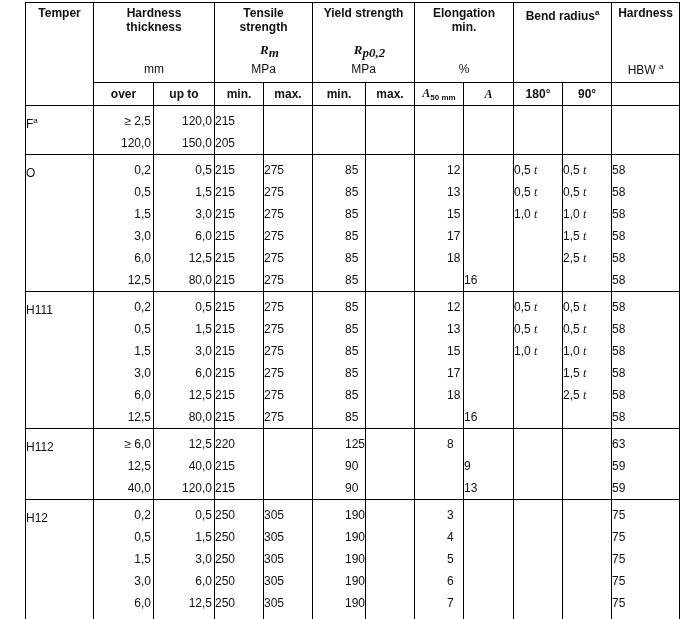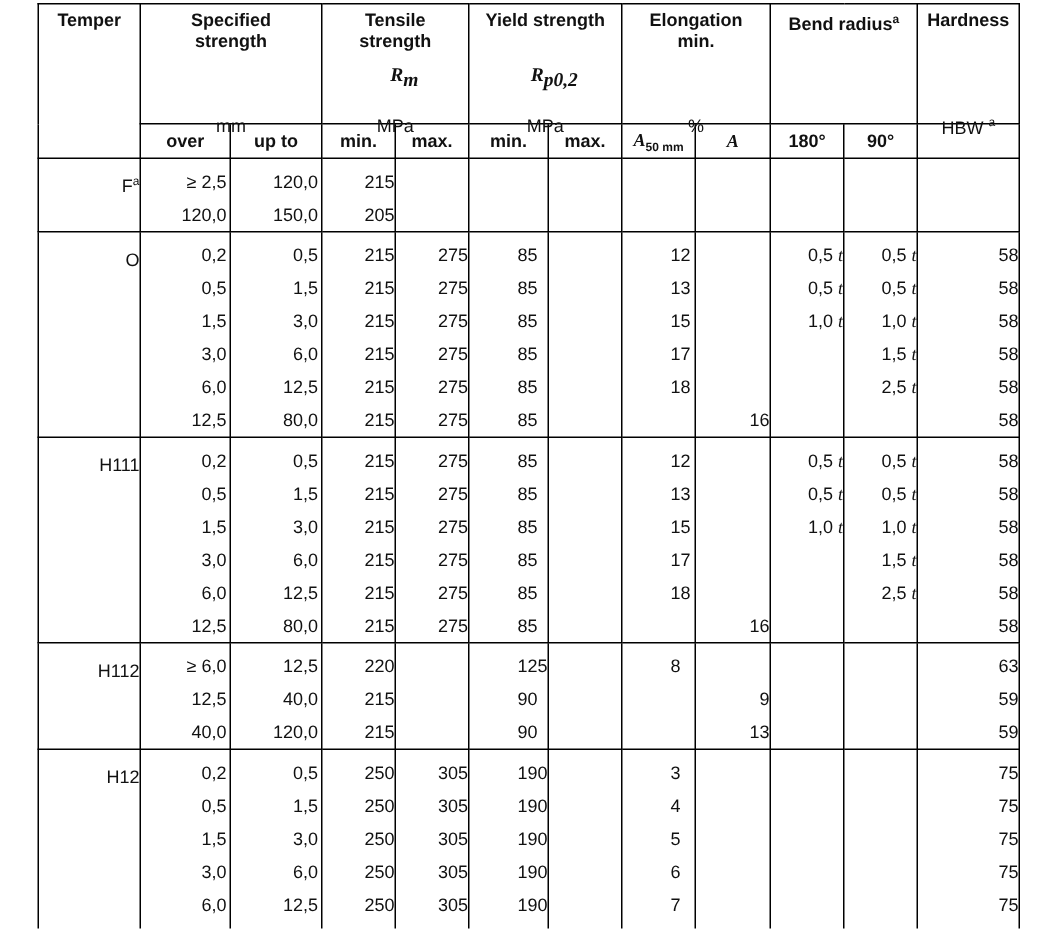--- a/index.html
+++ b/index.html
@@ -6,29 +6,29 @@
   body { width:700px; height:619px; overflow:hidden; position:relative;
          font-family:"Liberation Sans", sans-serif; color:#111; font-size:12px; }
   table { position:absolute; left:25px; top:2px; border-collapse:collapse; table-layout:fixed; }
   td, th { border:1.3px solid #000; padding:0; font-size:12px; }
   th { font-weight:bold; vertical-align:top; }
   .hdr-top { height:79px; }
   .hdr-sub td { height:22px; text-align:center; vertical-align:middle; font-weight:bold; }
   .cell { vertical-align:top; padding-top:4px; }
   .ln { height:22px; line-height:22px; white-space:nowrap; }
   .r { text-align:right; padding-right:2px; }
-  .c { text-align:right; }
+  .c { text-align:left; }
   .l { text-align:left; padding-left:32px; }
   .sym { font-family:"Liberation Serif", serif; font-style:italic; font-weight:bold; font-size:13px; }
   .ital { font-family:"Liberation Serif", serif; font-style:italic; }
   sub, sup { font-size:8px; }
   .hdrwrap { position:relative; height:79px; }
   .hdrwrap .t { position:absolute; left:0; right:0; top:3px; text-align:center; line-height:14px; }
   .hdrwrap .s { position:absolute; left:12px; right:0; top:39px; text-align:center; }
-  .hdrwrap .u { position:absolute; left:0; right:0; top:74px; font-weight:normal; }
+  .hdrwrap .u { position:absolute; left:0; right:0; top:59px; font-weight:normal; }
 </style>
 </head>
 <body>
 
 <table>
   <colgroup>
     <col style="width:68px">
       <col style="width:60px">
       <col style="width:61px">
     <col style="width:49px">
@@ -43,21 +43,21 @@
   </colgroup>
   <thead>
     <tr class="hdr-top">
       <th rowspan="2">
         <div class="hdrwrap">
             <div class="t">Temper</div>
           </div>
       </th>
       <th colspan="2">
         <div class="hdrwrap">
-          <div class="t" style="padding:0 20px">Specified strength</div>
+          <div class="t" style="padding:0 20px">Hardness thickness</div>
           <div class="u">mm</div>
         </div>
       </th>
       <th colspan="2">
         <div class="hdrwrap">
           <div class="t" style="padding:0 14px">Tensile strength</div>
           <div class="s"><span class="sym">R</span><sub class="sym">m</sub></div>
           <div class="u">MPa</div>
         </div>
       </th>

